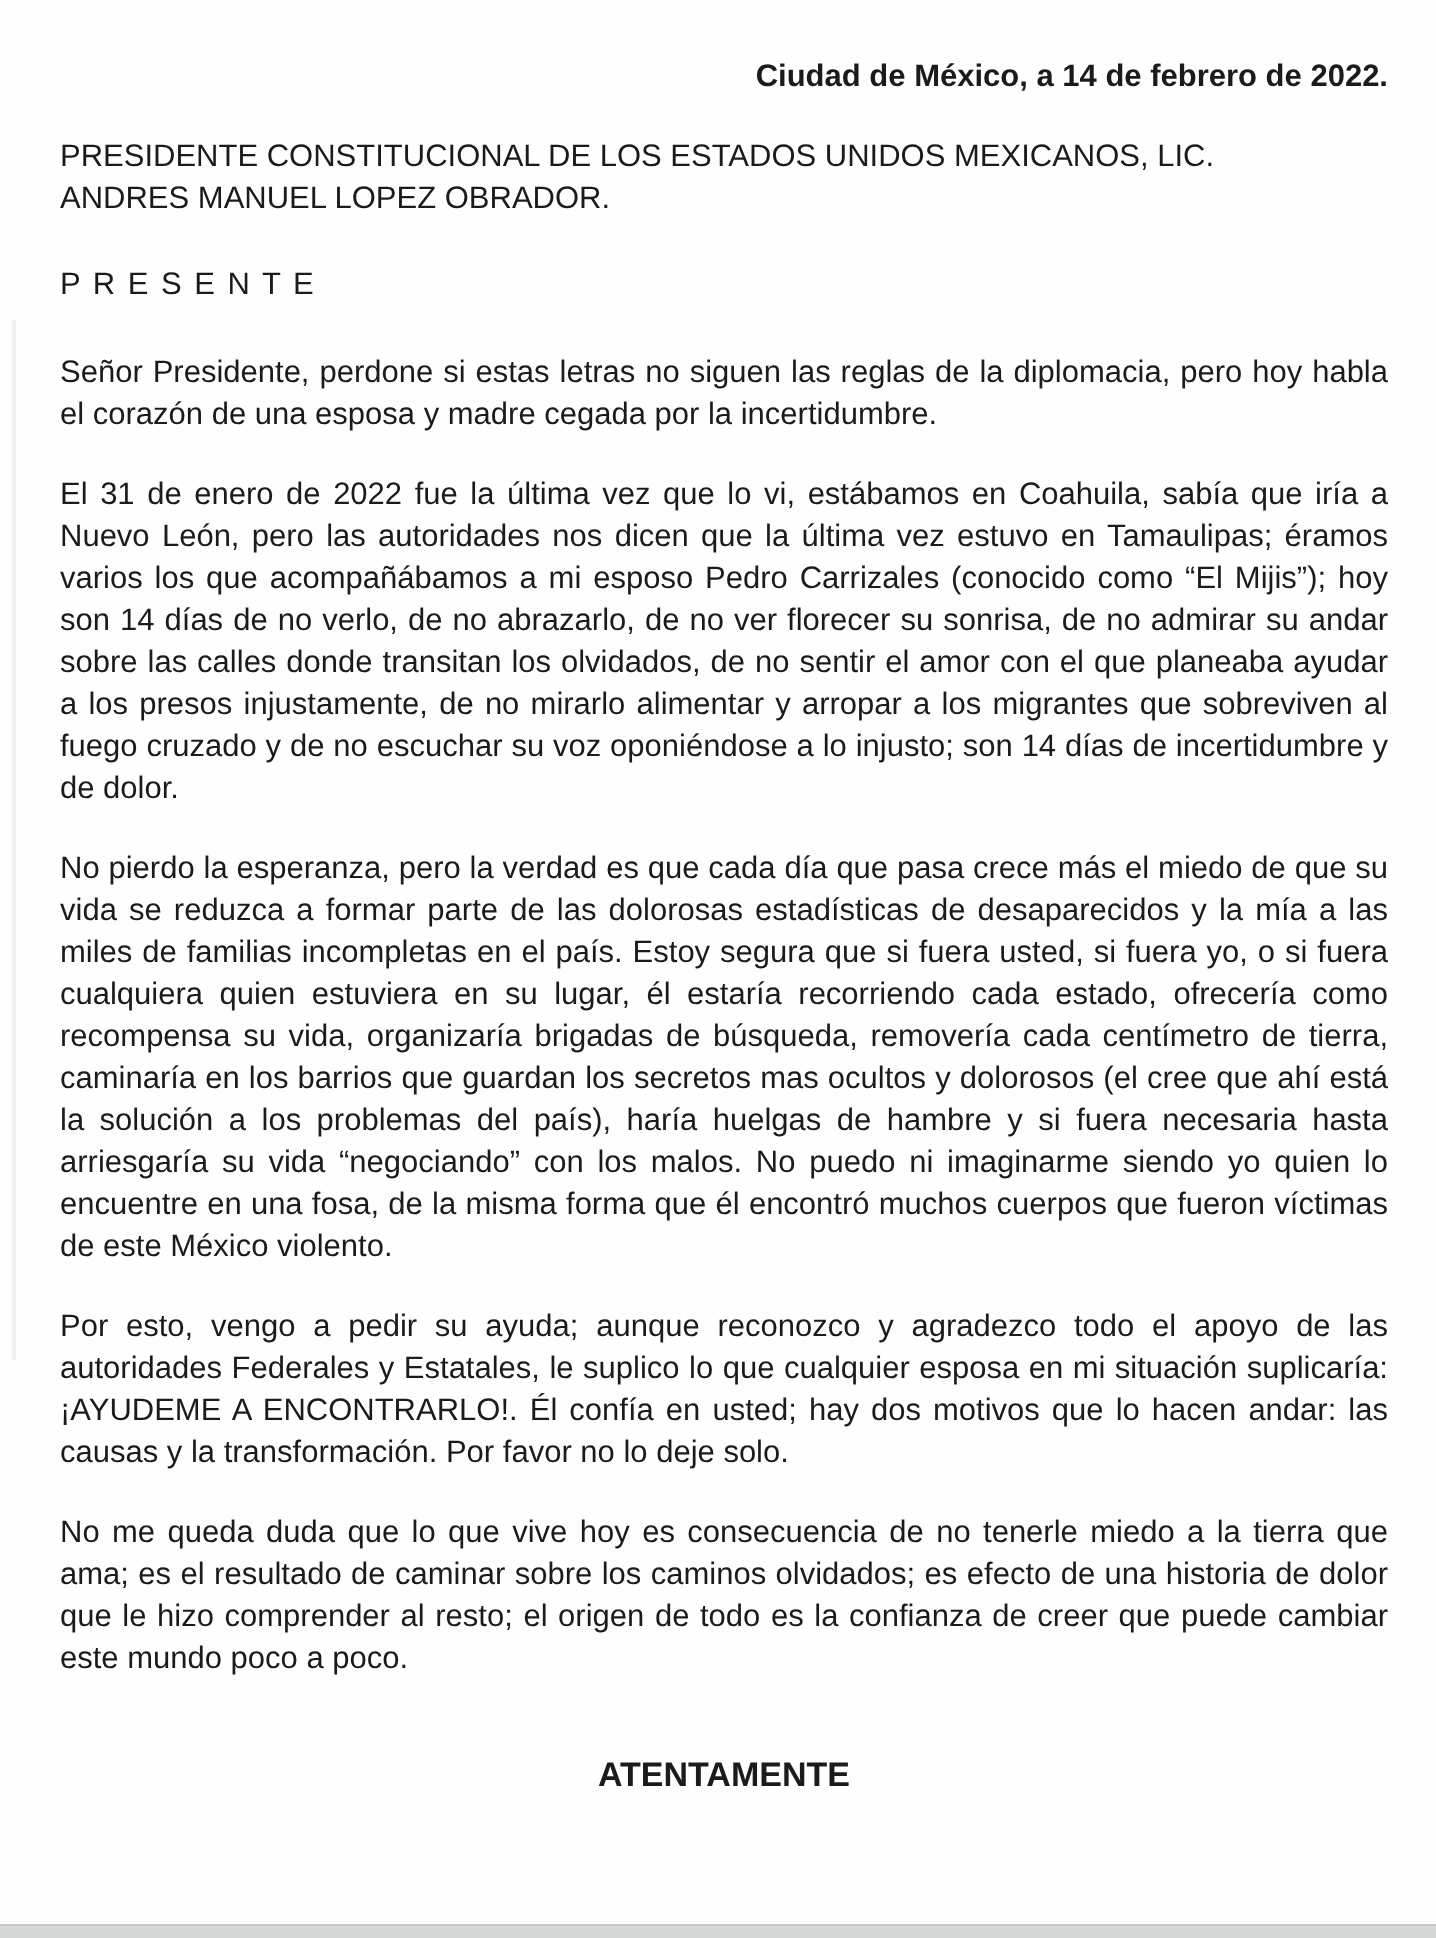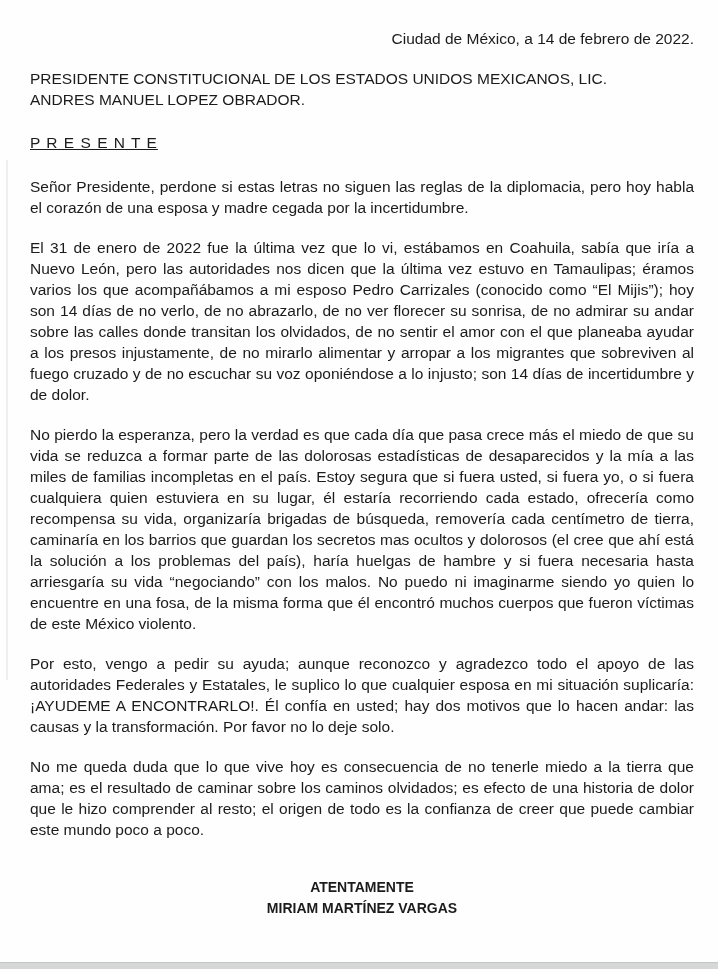--- a/index.html
+++ b/index.html
@@ -18,46 +18,46 @@
   }
   .content {
     position: relative;
     padding: 28px 24px 0 30px;
   }
   .date-line {
     text-align: right;
     font-size: 15.5px;
     line-height: 21px;
     margin: 0 0 19px 0;
+    font-weight: bold;
   }
   .recipient {
     font-weight: normal;
     font-size: 15.5px;
     line-height: 21px;
     margin: 0 0 22px 0;
     max-width: 640px;
   }
   .salutation {
     font-size: 15.5px;
     line-height: 21px;
     letter-spacing: 1px;
     margin: 0 0 23px 0;
-    text-decoration: underline;
   }
   p.body-par {
     font-size: 15.5px;
     line-height: 21px;
     text-align: justify;
     margin: 12px 0 19px 0;
   }
   .signature-block {
     margin-top: 37px;
     text-align: center;
     font-weight: bold;
-    font-size: 14px;
+    font-size: 17px;
     line-height: 21px;
   }
   
   .scan-edge-left {
     position: absolute;
     left: 6px;
     top: 160px;
     width: 2px;
     height: 520px;
     background: #efefef;
@@ -93,20 +93,19 @@
     <p class="body-par">El 31 de enero de 2022 fue la última vez que lo vi, estábamos en Coahuila, sabía que iría a Nuevo León, pero las autoridades nos dicen que la última vez estuvo en Tamaulipas; éramos varios los que acompañábamos a mi esposo Pedro Carrizales (conocido como “El Mijis”); hoy son 14 días de no verlo, de no abrazarlo, de no ver florecer su sonrisa,  de no admirar su andar sobre las calles donde transitan los olvidados, de no sentir el amor con el que planeaba ayudar a los presos injustamente, de no mirarlo alimentar y arropar a los migrantes que sobreviven al fuego cruzado y de no escuchar su voz oponiéndose a lo injusto; son 14 días de incertidumbre y de dolor.</p>
 
     <p class="body-par">No pierdo la esperanza, pero la verdad es que cada día que pasa crece más el miedo de que su vida se reduzca a formar parte de las dolorosas estadísticas de desaparecidos y la mía a las miles de familias incompletas en el país. Estoy segura que si fuera usted, si fuera yo, o si fuera cualquiera quien estuviera en su lugar, él estaría recorriendo cada estado, ofrecería como recompensa su vida, organizaría brigadas de búsqueda, removería cada centímetro de tierra, caminaría en los barrios que guardan los secretos mas ocultos y dolorosos (el cree que ahí está la solución a los problemas del país), haría huelgas de hambre y si fuera necesaria hasta arriesgaría su vida “negociando” con los malos. No puedo ni imaginarme siendo yo quien lo encuentre en una fosa, de la misma forma que él encontró muchos cuerpos que fueron víctimas de este México violento.</p>
 
     <p class="body-par">Por esto, vengo a pedir su ayuda; aunque reconozco y agradezco todo el apoyo de las autoridades Federales y Estatales, le suplico lo que cualquier esposa en mi situación suplicaría: ¡AYUDEME A ENCONTRARLO!. Él confía en usted; hay dos motivos que lo hacen andar: las causas y la transformación. Por favor no lo deje solo.</p>
 
     <p class="body-par">No me queda duda que lo que vive hoy es consecuencia de no tenerle miedo a la tierra que ama; es el resultado de caminar sobre los caminos olvidados; es efecto de una historia de dolor que le hizo comprender al resto; el origen de todo es la confianza de creer que puede cambiar este mundo poco a poco.</p>
 
     <div class="signature-block">
       <div>ATENTAMENTE</div>
-      <div>MIRIAM MARTÍNEZ VARGAS</div>
     </div>
 
   </div>
 
   <div class="scan-bottom-bar"></div>
 
 </div>
 
 </body></html>

